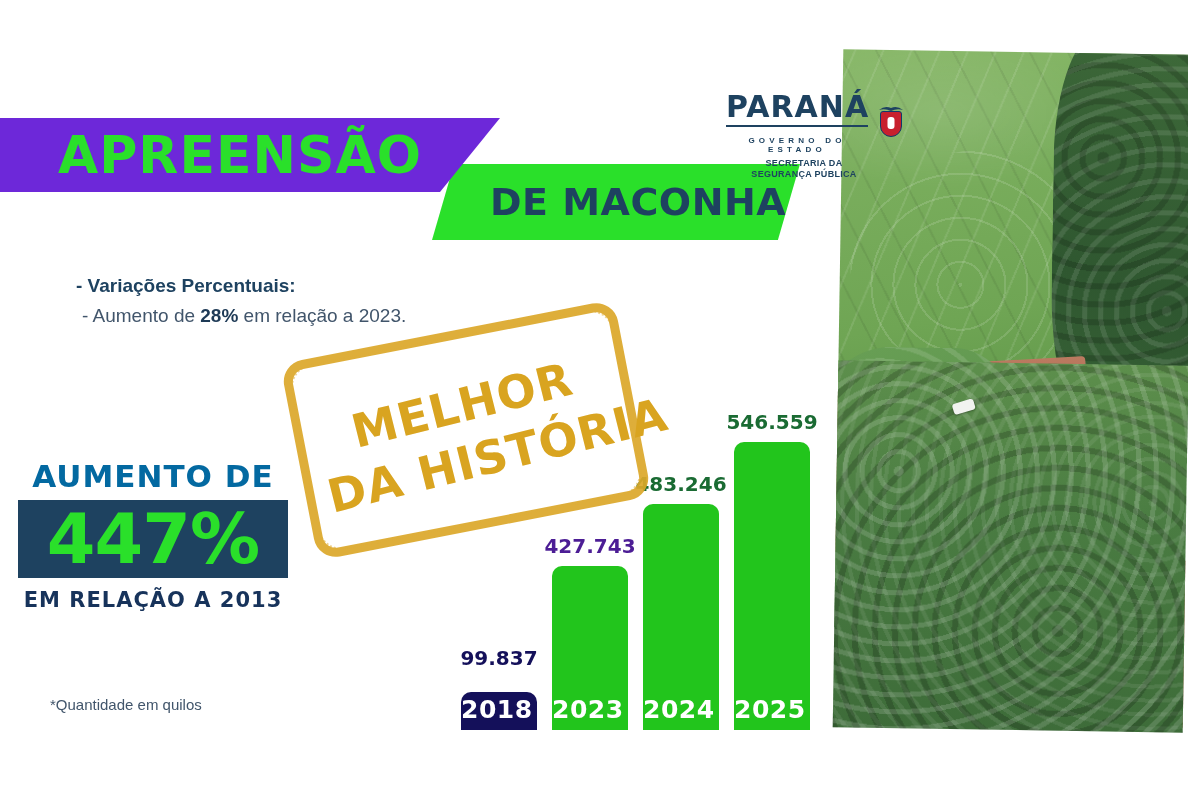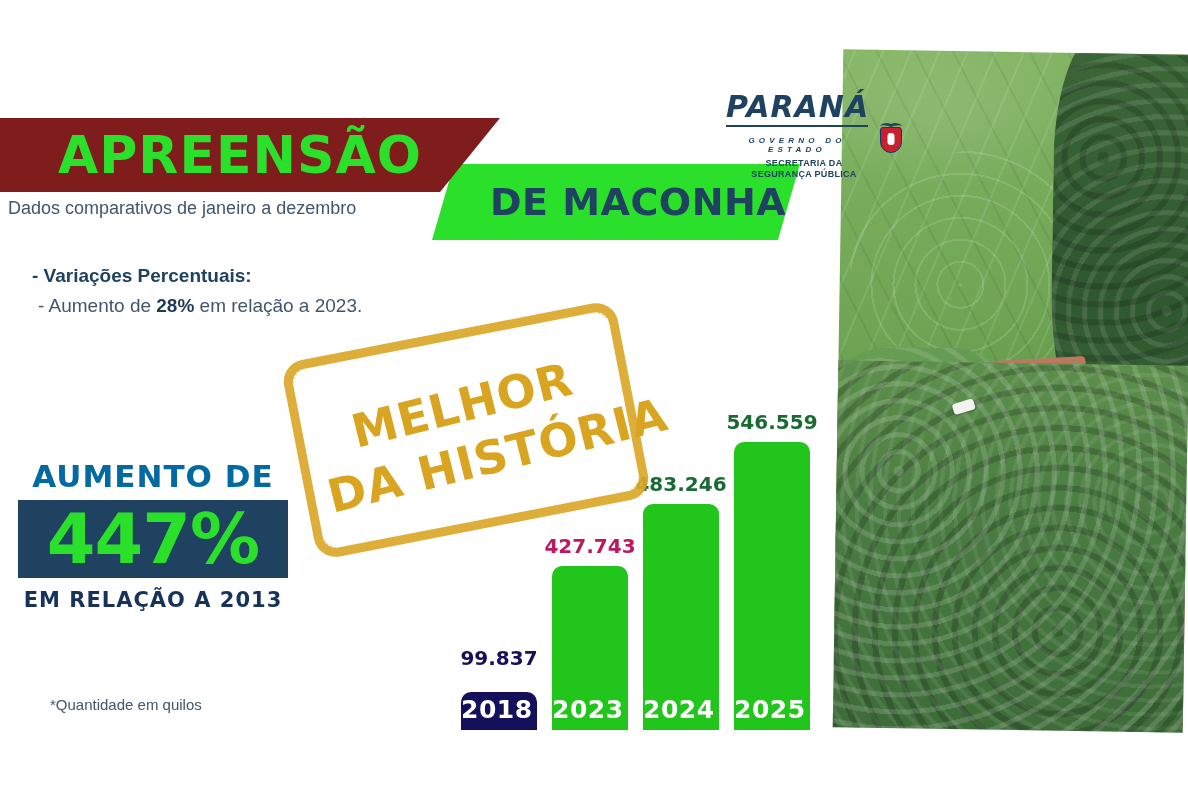--- a/index.html
+++ b/index.html
@@ -8,21 +8,21 @@
     font-family:"Liberation Sans", sans-serif;
     background:#ffffff;
     position:relative;
     overflow:hidden;
   }
   .stage { position:absolute; inset:0; }
 
   
   .banner-navy {
     position:absolute; left:0; top:118px; width:500px; height:74px;
-    background:#7f1d1d;
+    background:#6d28d9;
     clip-path: polygon(0 0, 100% 0, 88% 100%, 0 100%);
     z-index:3;
   }
   .banner-navy .txt {
     position:absolute; left:58px; top:50%; transform:translateY(-50%);
     font-size:52px; font-weight:900; letter-spacing:1px;
     color:#2ae02a; white-space:nowrap;
     font-family:"DejaVu Sans", sans-serif;
   }
   .banner-green {
@@ -38,21 +38,21 @@
     font-family:"DejaVu Sans", sans-serif;
   }
   .subtitle {
     position:absolute; left:8px; top:198px;
     font-size:18px; color:#41556b; font-weight:400;
     z-index:4;
   }
 
   
   .logo { position:absolute; left:726px; top:92px; width:170px; z-index:5; }
-  .logo-row { display:flex; align-items:flex-end; gap:8px;font-style:italic; }
+  .logo-row { display:flex; align-items:center; gap:8px; }
   .logo-word {
     font-size:30px; font-weight:900; color:#1e4260; letter-spacing:1px;
     line-height:1; font-family:"DejaVu Sans", sans-serif;
   }
   .logo-gov {
     font-size:8px; font-weight:700; color:#1e4260; letter-spacing:4.2px;
     margin-top:3px; border-top:2px solid #1e4260; padding-top:9px;
     width:142px; text-align:center;
   }
   .brasao {
@@ -71,21 +71,21 @@
   .eagle {
     position:absolute; left:0; top:0; width:28px; height:11px;
   }
   .logo-sec {
     margin-top:4px; width:156px; text-align:center;
     font-size:9px; font-weight:700; color:#1e4260; line-height:1.25;
     letter-spacing:0.3px;
   }
 
   
-  .bullets { position:absolute; left:0; top:265px; width:470px; z-index:4; }
+  .bullets { position:absolute; left:0; top:275px; width:470px; z-index:4;padding-left:44px; }
   .b-head {
     font-size:19px; font-weight:700; color:#1e4260; margin-left:32px;
   }
   .b-line {
     font-size:19px; color:#41556b; margin-top:8px; white-space:nowrap;
   }
   .b-line b { color:#1e3a56; font-weight:700; }
   .b1 { margin-left:46px; }
   .b2 { margin-left:38px; }
   .b3 { margin-left:44px; }
@@ -224,21 +224,20 @@
 <div class="stage">
 
   <div class="banner-navy">
     <div class="txt">APREENSÃO</div>
   </div>
 
   <div class="banner-green">
     <div class="txt">DE MACONHA</div>
   </div>
 
-  <div class="subtitle">Dados comparativos de janeiro a dezembro</div>
 
   <div class="logo">
     <div class="logo-row">
       <div>
         <div class="logo-word">PARANÁ</div>
         <div class="logo-gov">GOVERNO DO ESTADO</div>
       </div>
       <div class="brasao">
         <svg class="eagle" viewBox="0 0 28 11">
           <path d="M2 6 Q8 1 14 4 Q20 1 26 6 Q20 4 14 7 Q8 4 2 6 Z" fill="#1e4260"></path>
@@ -277,21 +276,21 @@
 
   <div class="chart">
 
     <div class="bar-col" style="left:6px;">
       <div class="bar-val" style="bottom:60px; color:#14105a;">99.837</div>
       <div class="bar-rect" style="height:38px; background:#14105a;"></div>
       <div class="bar-year">2018</div>
     </div>
 
     <div class="bar-col" style="left:97px;">
-      <div class="bar-val" style="bottom:172px; color:#be185d;">427.743</div>
+      <div class="bar-val" style="bottom:172px; color:#4c1d95;">427.743</div>
       <div class="bar-rect" style="height:164px; background:#22c51c;"></div>
       <div class="bar-year">2023</div>
     </div>
 
     <div class="bar-col" style="left:188px;">
       <div class="bar-val" style="bottom:234px; color:#1a6b33;">483.246</div>
       <div class="bar-rect" style="height:226px; background:#22c51c;"></div>
       <div class="bar-year">2024</div>
     </div>
 

